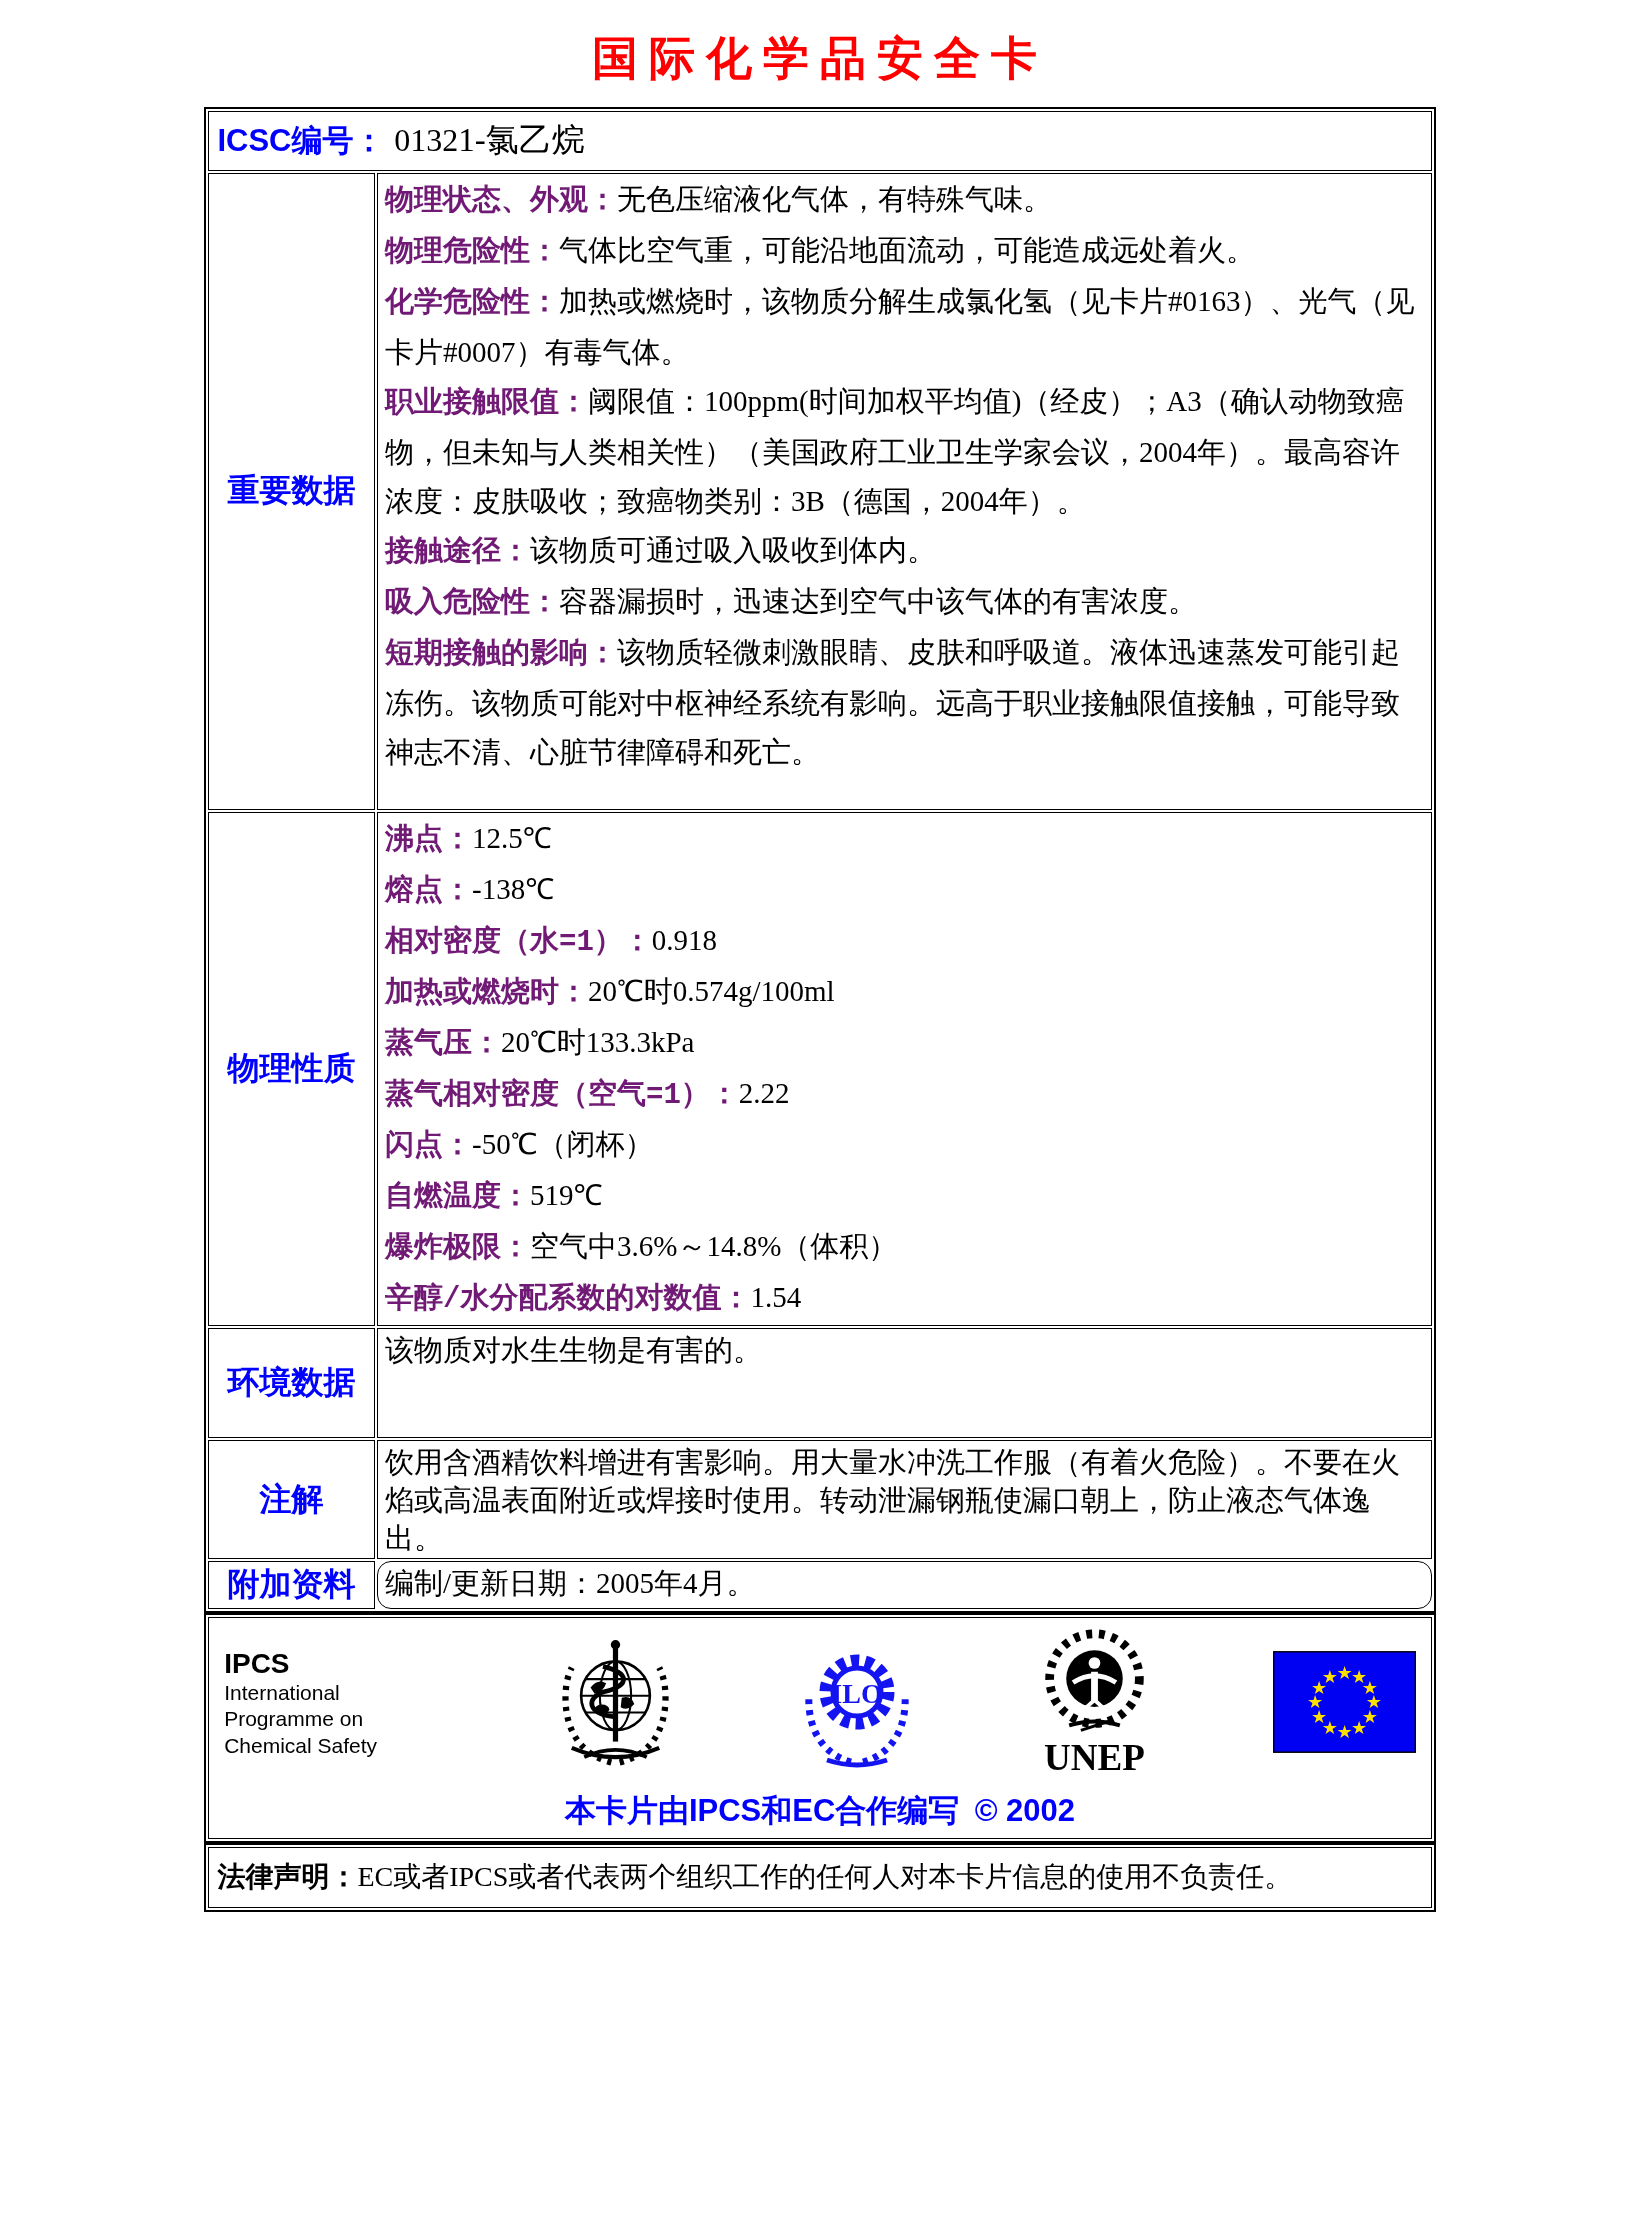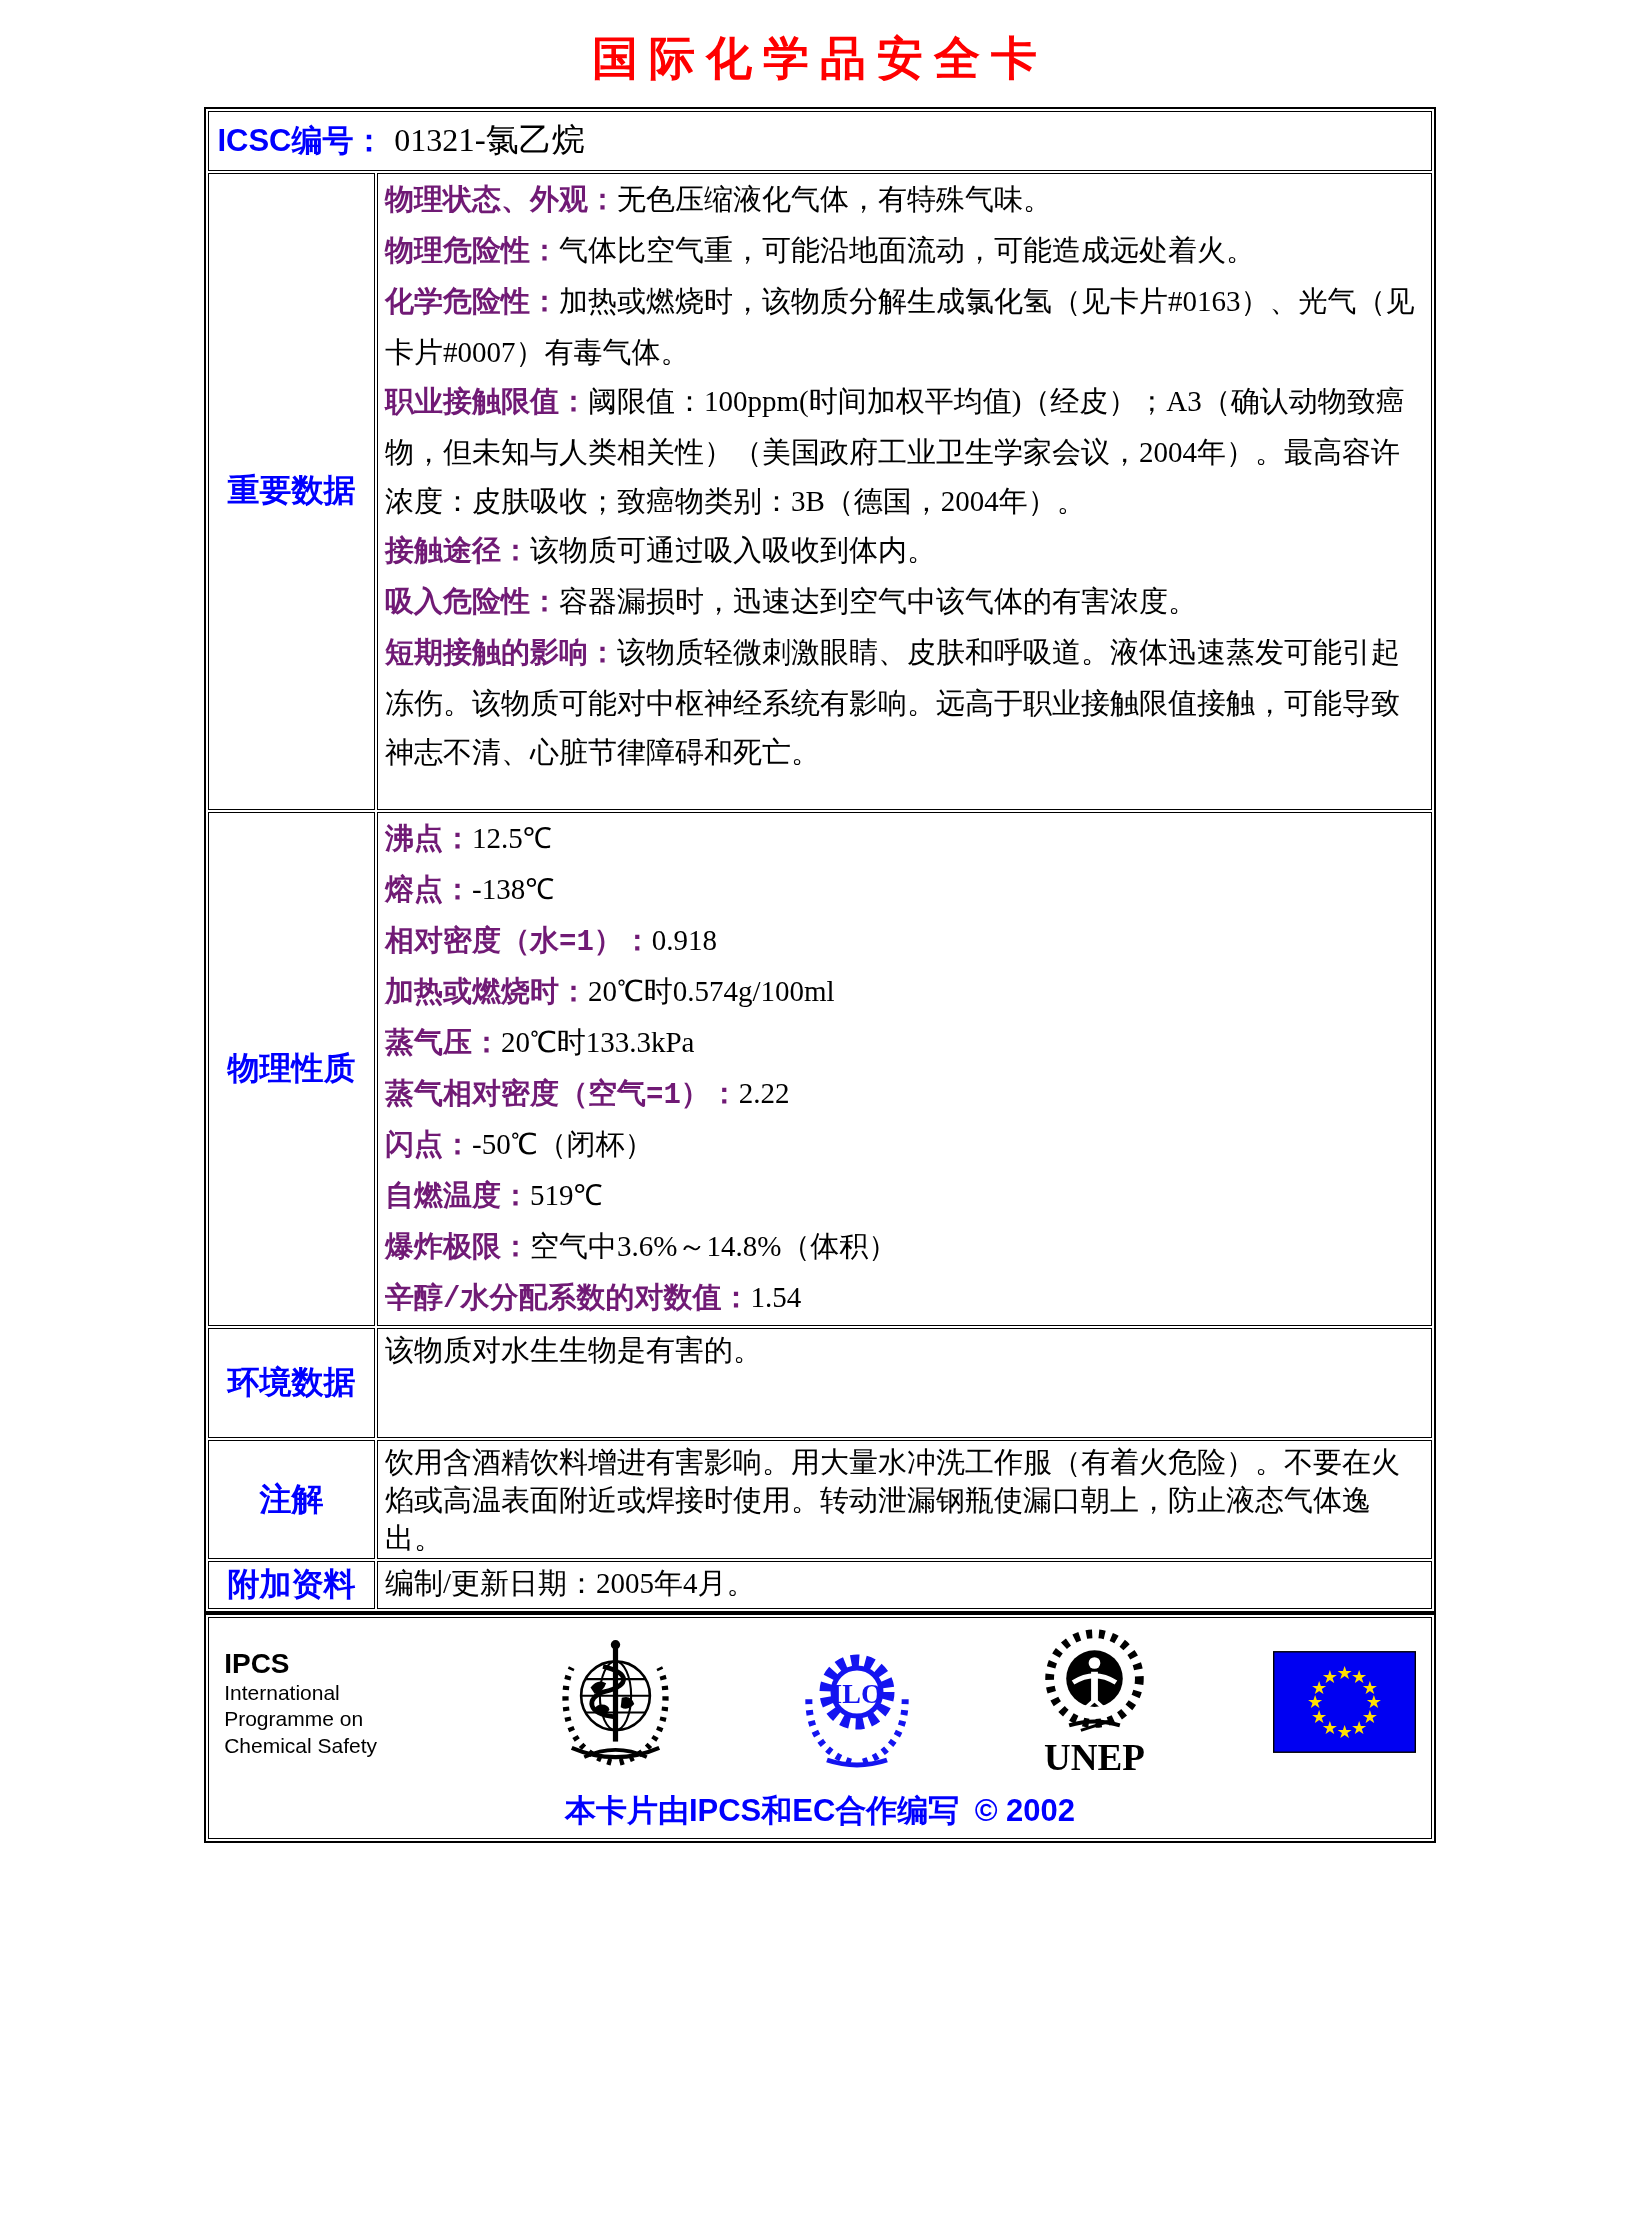--- a/index.html
+++ b/index.html
@@ -55,21 +55,21 @@
   .lh-wide p { line-height: 49px; }
   .lh-narrow p { line-height: 38px; }
   .lbl {
     color: #701a75; font-weight: bold;
     font-family: Liberation Mono, monospace;
   }
   .h-important { height: 637px; }
   .h-physical  { height: 494px; }
   .h-env       { height: 110px; }
   .h-notes     { height: 116px; }
-  .h-add       { height: 38px; vertical-align: middle; }
+  .h-add       { height: 38px; vertical-align: middle; border-radius: 14px; }
 
   td.logos { height: 187px; vertical-align: middle; padding: 5.6px 11px; }
   .logo-row { display: flex; justify-content: space-between; align-items: center; padding: 0 4.2px; }
   .ipcs-block { font-family: "Liberation Sans", sans-serif; color: #000; width: 209px; }
   .ipcs-acronym { font-size: 28px; font-weight: bold; line-height: 33px; }
   .ipcs-line { font-size: 21px; line-height: 26.5px; }
   .credit-line {
     text-align: center; margin-top: 8.4px;
     color: #0000fe; font-weight: bold;
     font-family: "Liberation Sans", sans-serif;
@@ -235,15 +235,24 @@
           </div>
 
           <div class="credit-line">
             <span>本卡片由IPCS和EC合作编写</span><span class="copy">© 2002</span>
           </div>
         </td>
       </tr>
     </tbody>
   </table>
 
+  <table class="card">
+    <tbody>
+      <tr>
+        <td class="legal">
+          <span class="legal-lbl">法律声明：</span><span>EC或者IPCS或者代表两个组织工作的任何人对本卡片信息的使用不负责任。</span>
+        </td>
+      </tr>
+    </tbody>
+  </table>
 
 </div>
 
 
 </body></html>

